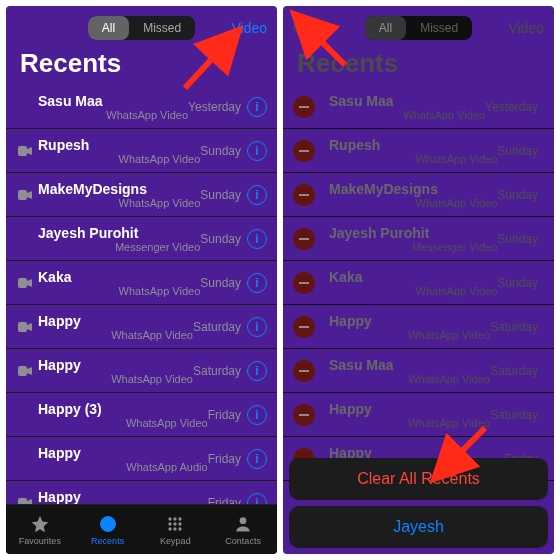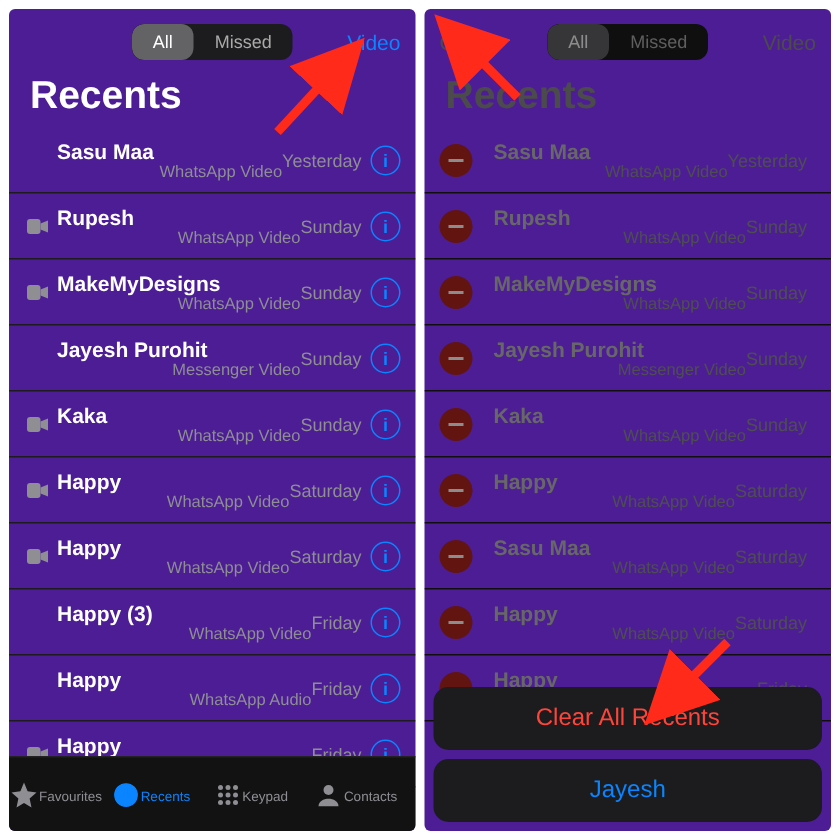--- a/index.html
+++ b/index.html
@@ -75,21 +75,21 @@
     display: flex; align-items: center; justify-content: center;
     flex: 0 0 20px;
   }
   
   .tabbar {
     position: absolute; bottom: 0; left: 0; right: 0;
     height: 50px; background: #121212;
     display: flex; justify-content: space-around; align-items: center;
     border-top: 1px solid #222;
   }
-  .tab { display: flex; flex-direction: row; align-items: center; width: 25%; }
+  .tab { display: flex; flex-direction: column; align-items: center; width: 25%; }
   .tab .icon { width: 20px; height: 20px; display:flex;align-items:center;justify-content:center;}
   .tab .lbl { font-size: 9px; color: #8e8e93; margin-top: 2px; }
   .tab.active .lbl { color: #0a84ff; }
   .tab.active .icon svg * { fill: #0a84ff; stroke:#0a84ff;}
   
   .sheet {
     position: absolute; left: 6px; right: 6px; bottom: 6px;
     display: flex; flex-direction: column; gap: 6px;
   }
   .sheet .btn {

